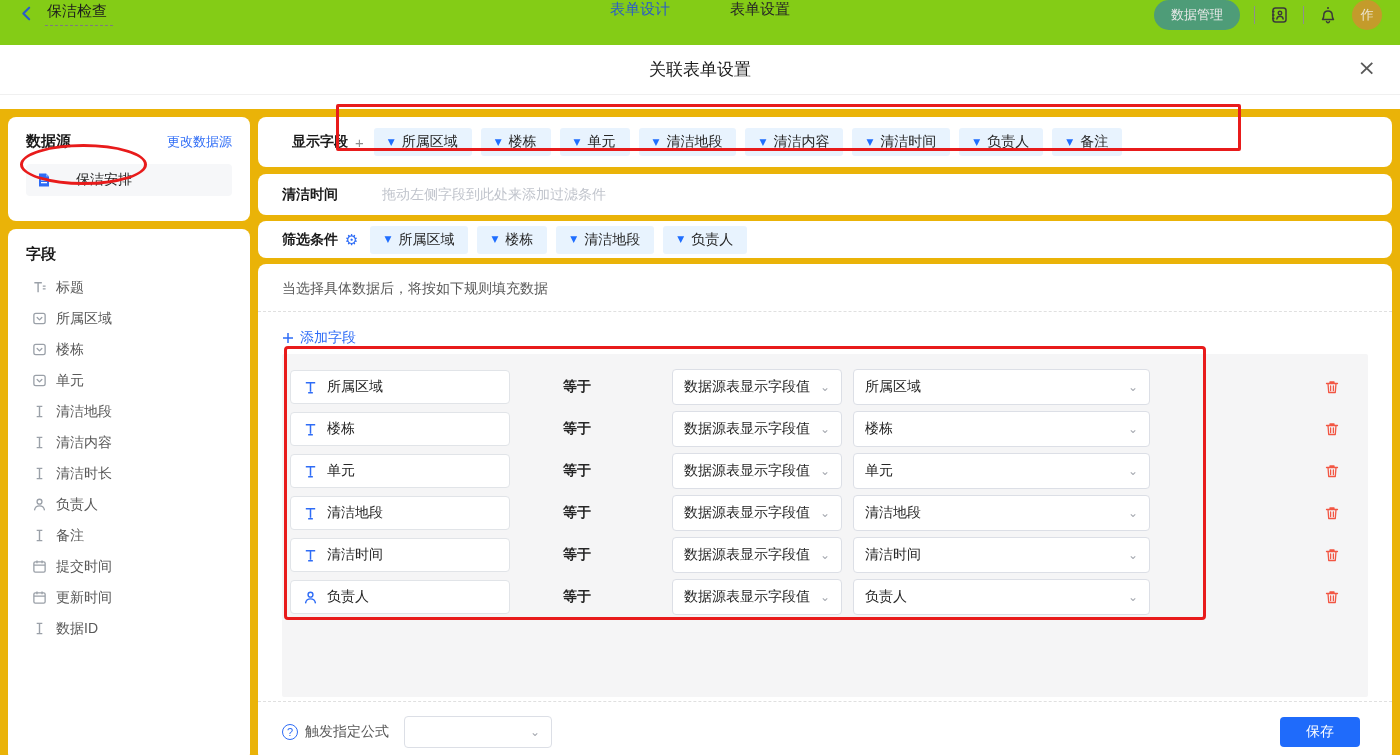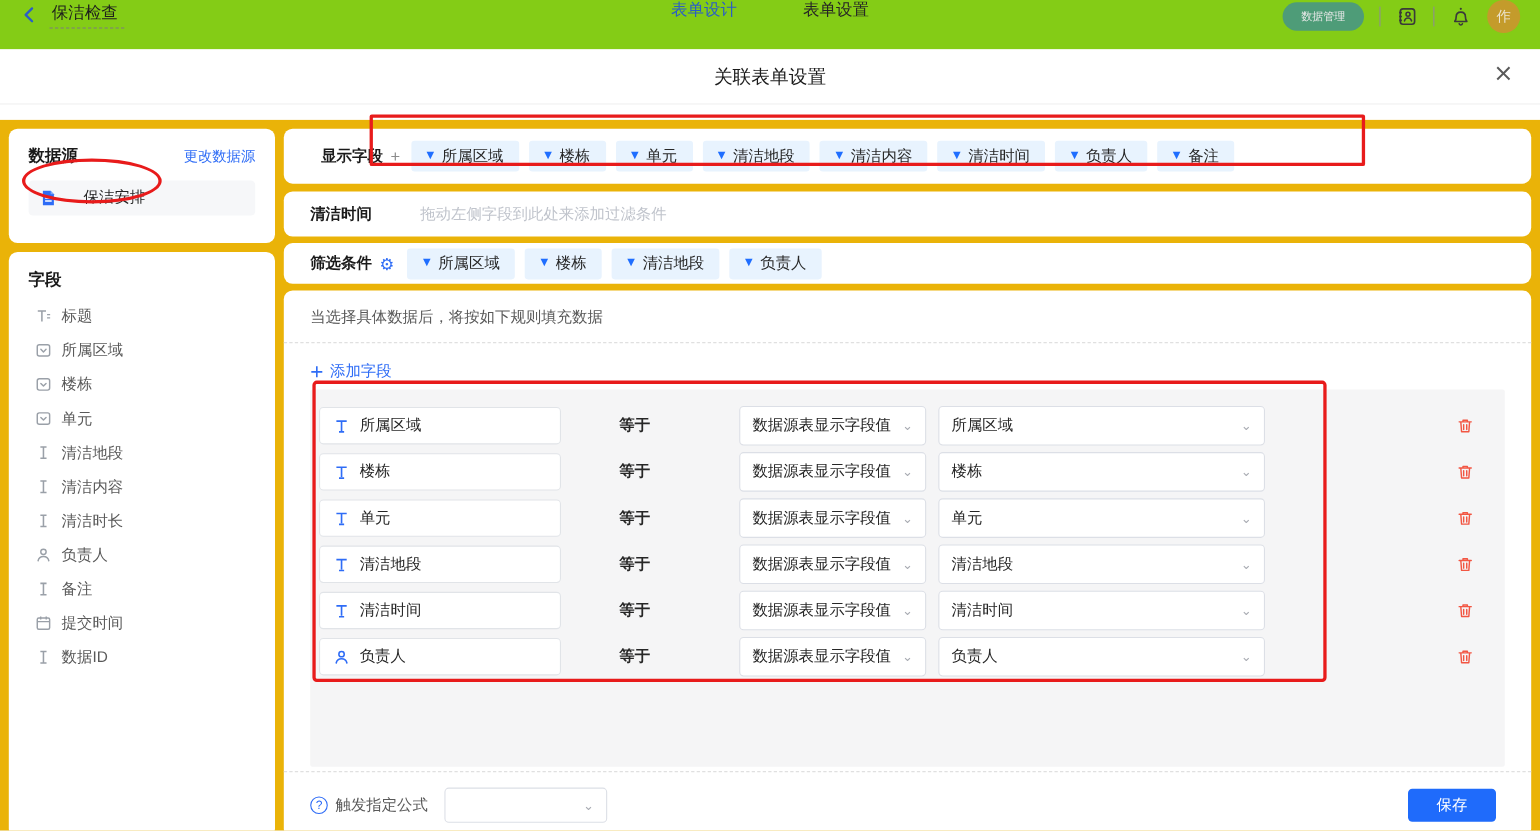--- a/index.html
+++ b/index.html
@@ -15,21 +15,21 @@
     background:#84cc16; display:flex; align-items:flex-start; padding:0 18px;
   }
   .tb-left { display:flex; align-items:center; gap:10px; }
   .back-btn { display:flex; align-items:center; cursor:pointer; }
   .tb-title { font-size:15px; color:#1d1d1d; border-bottom:1px dashed #7d7d7d; padding:2px 6px 4px 2px; }
   .tb-tabs { position:absolute; left:50%; transform:translateX(-50%); display:flex; gap:60px; }
   .tb-tab { font-size:15px; color:#262626; cursor:pointer; }
   .tb-tab.active { color:#2a5dc8; }
   .tb-right { margin-left:auto; display:flex; align-items:center; gap:14px; }
   .pill-btn {
-    background:#4e9c78; color:#e9e9e9; font-size:10px;
+    background:#4e9c78; color:#e9e9e9; font-size:13px;
     padding:6px 17px; border-radius:16px; border:none; cursor:pointer;
   }
   .tb-sep { width:1px; height:18px; background:#8f8f8f; }
   .avatar {
     width:30px; height:30px; border-radius:50%; background:#c49b2b;
     color:#ece4cf; font-size:13px; display:flex; align-items:center; justify-content:center; cursor:pointer;
   }
   .tb-icon { display:flex; align-items:center; cursor:pointer; }
   
   .modal { position:absolute; top:45px; left:0; width:1400px; height:710px; background:#fff; }
@@ -262,20 +262,29 @@
               <svg width="15" height="15" viewBox="0 0 16 16">
                 <rect x="2" y="3" width="12" height="11" rx="1.5" fill="none" stroke="#9aa0a8" stroke-width="1.4"></rect>
                 <path d="M2 6.5h12M5.3 1.6v2.8M10.7 1.6v2.8" stroke="#9aa0a8" stroke-width="1.4"></path>
               </svg>
             </span>
             <span>提交时间</span>
           </div>
           <div class="field-item">
             <span>
               <svg width="15" height="15" viewBox="0 0 16 16">
+                <rect x="2" y="3" width="12" height="11" rx="1.5" fill="none" stroke="#9aa0a8" stroke-width="1.4"></rect>
+                <path d="M2 6.5h12M5.3 1.6v2.8M10.7 1.6v2.8" stroke="#9aa0a8" stroke-width="1.4"></path>
+              </svg>
+            </span>
+            <span>更新时间</span>
+          </div>
+          <div class="field-item">
+            <span>
+              <svg width="15" height="15" viewBox="0 0 16 16">
                 <path d="M5 2.5h6M5 13.5h6M8 2.5v11" stroke="#9aa0a8" stroke-width="1.5"></path>
               </svg>
             </span>
             <span>数据ID</span>
           </div>
         </div>
     </div>
 
     <div class="card card-display">
       <span class="row-label">显示字段</span>

